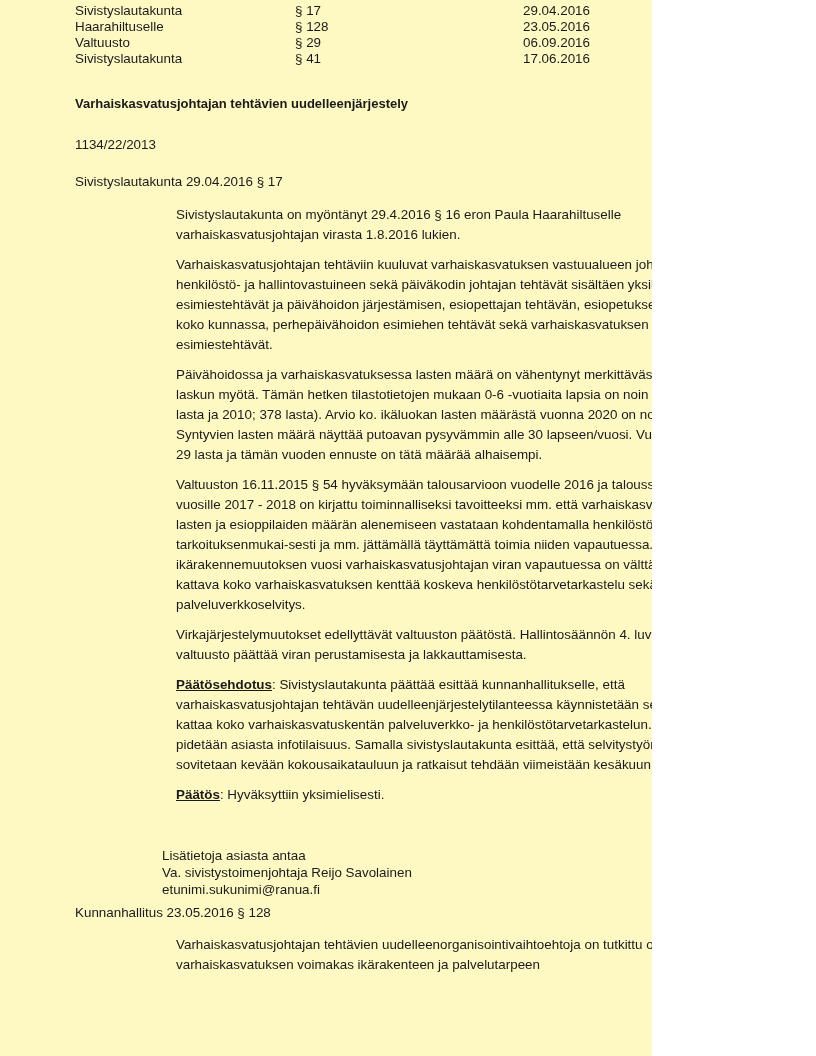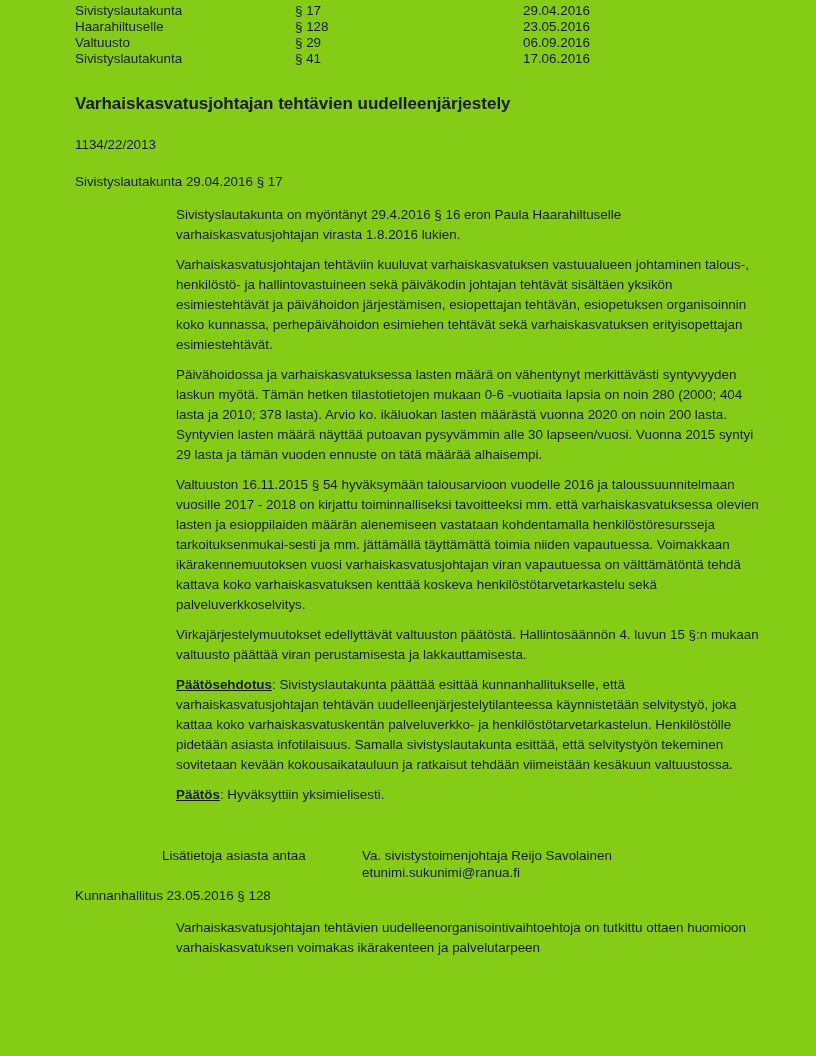--- a/index.html
+++ b/index.html
@@ -1,51 +1,51 @@
 <!DOCTYPE html>
 <html><head>
 <meta charset="utf-8">
 <style>
   html, body { margin: 0; padding: 0; background: #ffffff; }
   .page {
     position: relative;
-    width: 816px;
+    width: 652px;
     height: 1056px;
     box-sizing: border-box;
     padding: 3px 28px 0 75px;
     overflow: hidden;
-    background: #84cc16;
+    background: #fef9c3;
     color: #1a1a1a;
     font-family: "Liberation Sans", "DejaVu Sans", sans-serif;
     font-size: 13.4px;
   }
   
   .ht { margin: 0; }
   .ht-row { display: flex; line-height: 16px; }
   .ht-c1 { width: 220px; }
   .ht-c2 { width: 228px; }
   .ht-c3 { flex: 1; }
   
   .doc-title {
     margin: 27px 0 0 0;
-    font-size: 17px;
+    font-size: 13px;
     font-weight: bold;
     line-height: 20px;
   }
   .case-number { margin-top: 21px; line-height: 20px; }
   .section-heading { margin-top: 17px; line-height: 20px; }
   .section-heading.second { margin-top: 5px; }
   
   .indent { margin: 13px 0 0 87px; width: 600px; }
   .indent.second { margin-top: 12px; }
   .indent p { margin: 0 0 10px 14px; line-height: 20px; }
   .indent p.no-gap { margin-bottom: 0; }
   .lead-label { font-weight: bold; text-decoration: underline; }
   
-  .contact { display: flex; margin-top: 42px; line-height: 17px; }
+  .contact { display: flex; margin-top: 42px; line-height: 17px; flex-direction: column; }
   .contact-label { width: 200px; }
   .contact-lines { flex: 1; }
 </style>
 </head>
 <body>
 
 <div class="page">
 
   <div class="ht">
     <div class="ht-row">

